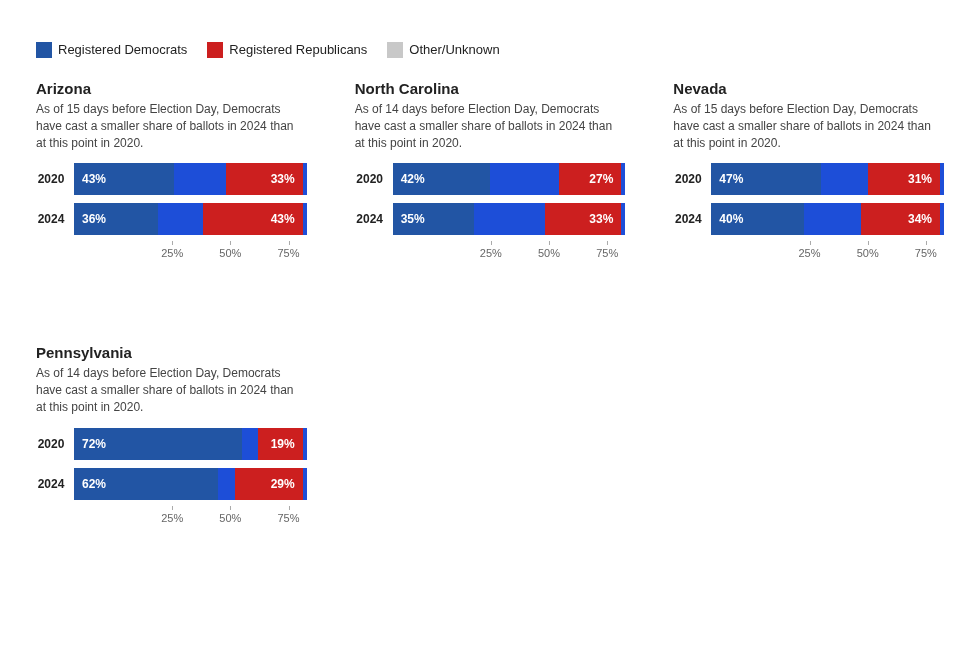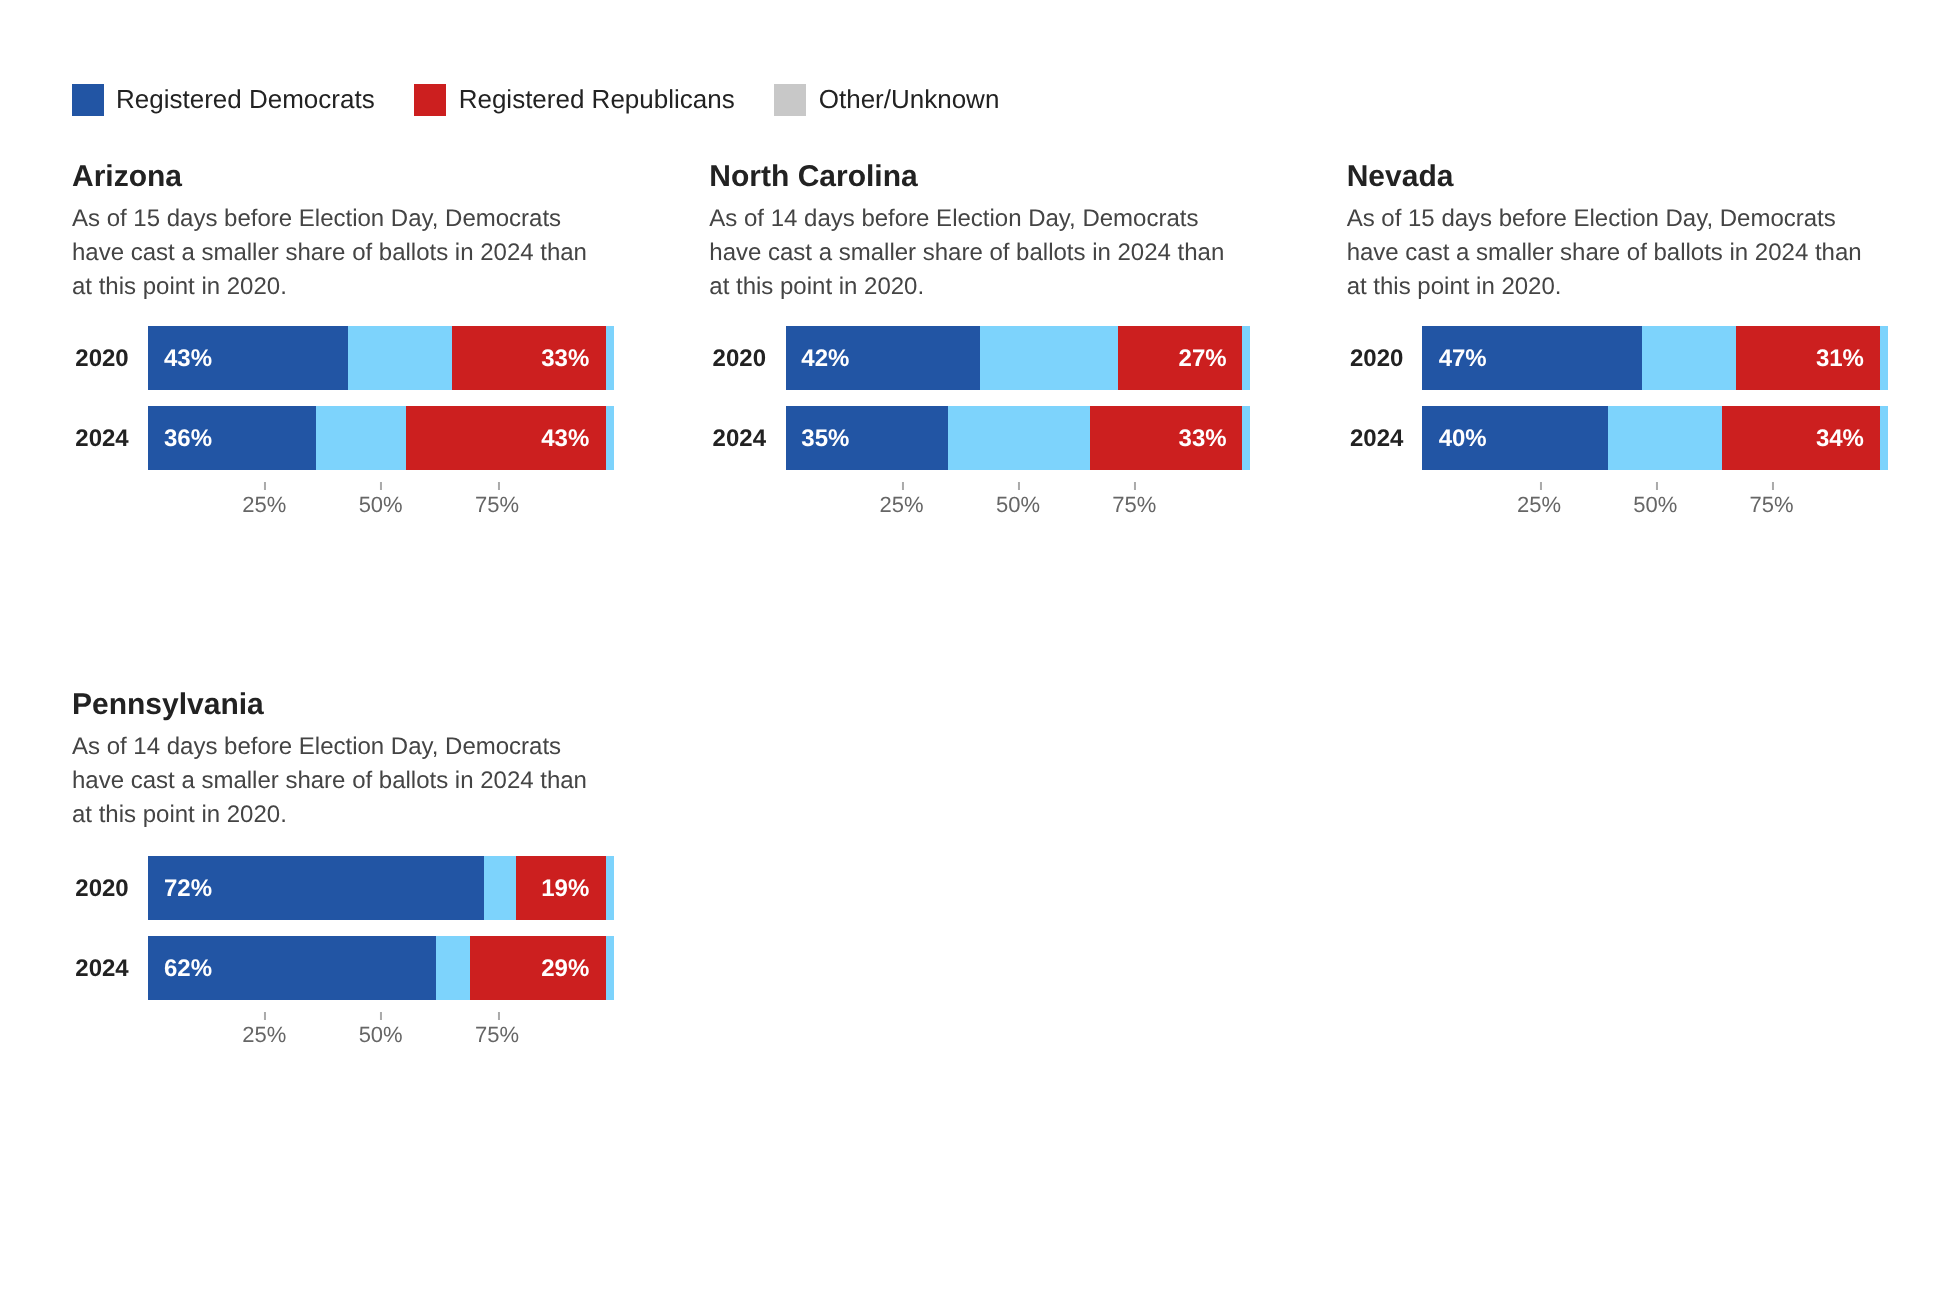--- a/index.html
+++ b/index.html
@@ -74,21 +74,21 @@
       font-weight: 600;
       color: #222;
       flex-shrink: 0;
       text-align: center;
       padding-right: 8px;
     }
     .bar-track {
       position: relative;
       flex: 1;
       height: 32px;
-      background: #7dd3fc;
+      background: #1d4ed8;
       display: flex;
     }
     .bar-dem {
       background: #2255a4;
       height: 100%;
       display: flex;
       align-items: center;
       padding-left: 8px;
     }
     .bar-rep {
@@ -111,20 +111,21 @@
       margin-left: 38px;
       position: relative;
       height: 20px;
     }
     .axis-tick {
       position: absolute;
       font-size: 11px;
       color: #666;
       transform: translateX(-50%);
       top: 4px;
+      margin-left: 40px;
     }
     .axis-tick::before {
       content: '';
       position: absolute;
       top: -6px;
       left: 50%;
       width: 1px;
       height: 4px;
       background: #aaa;
     }

